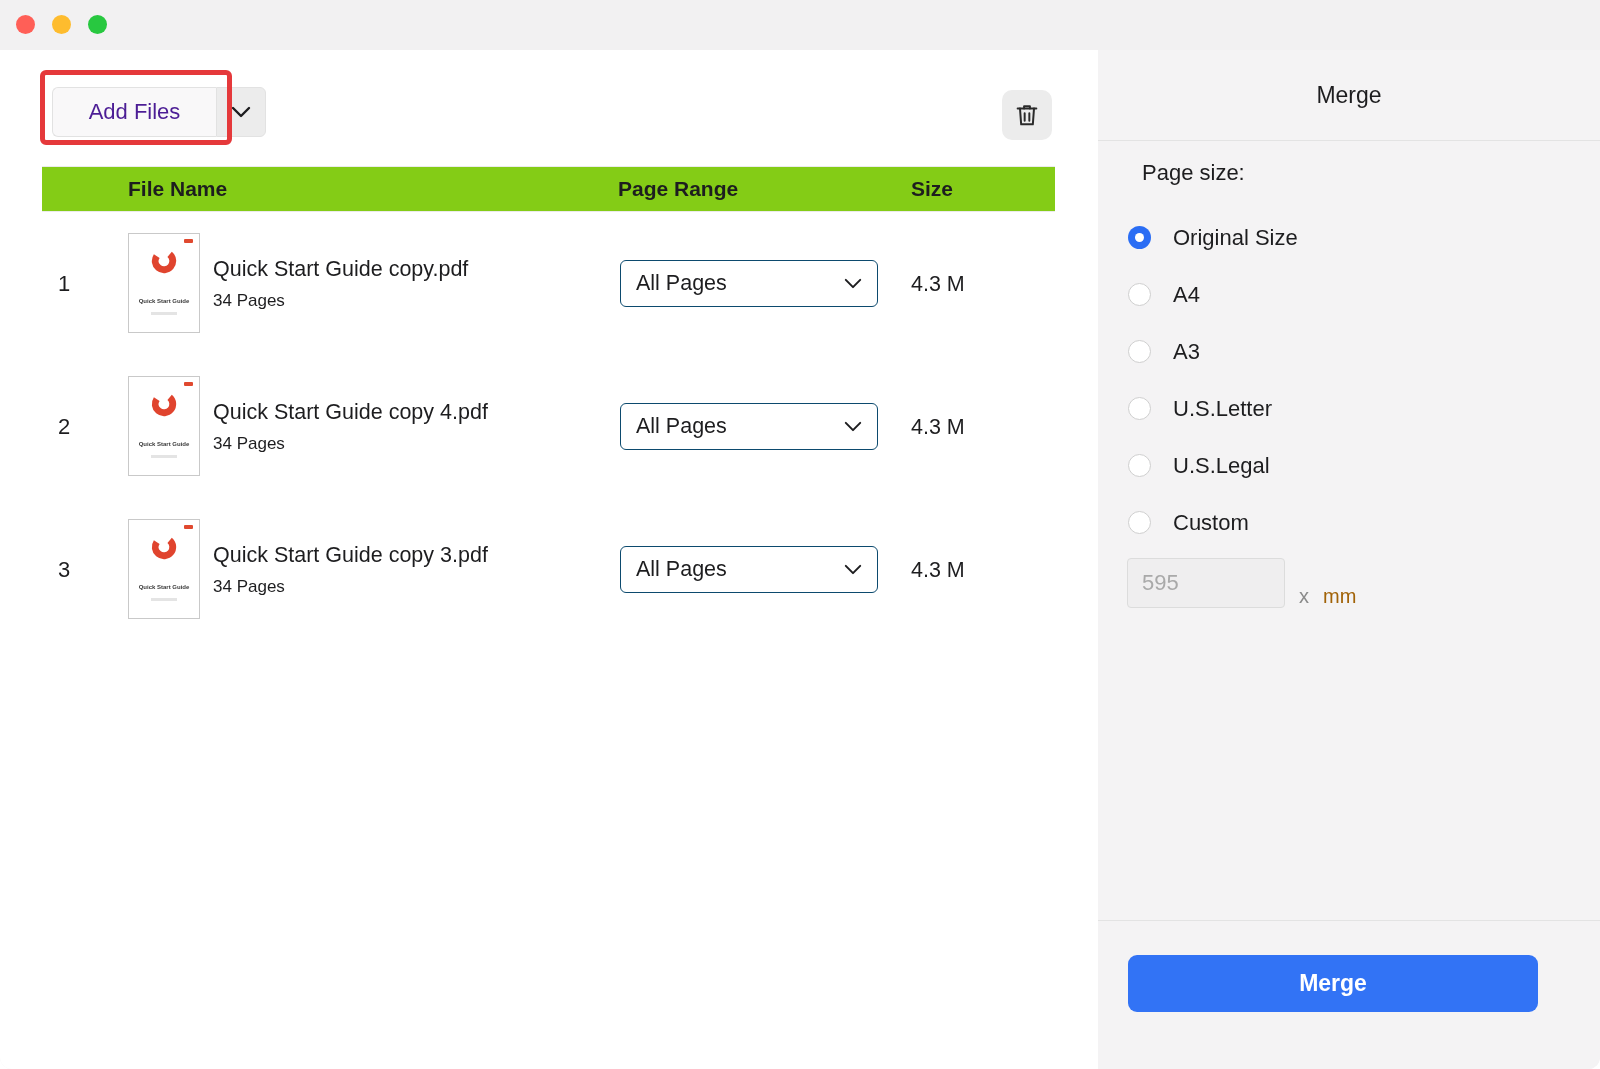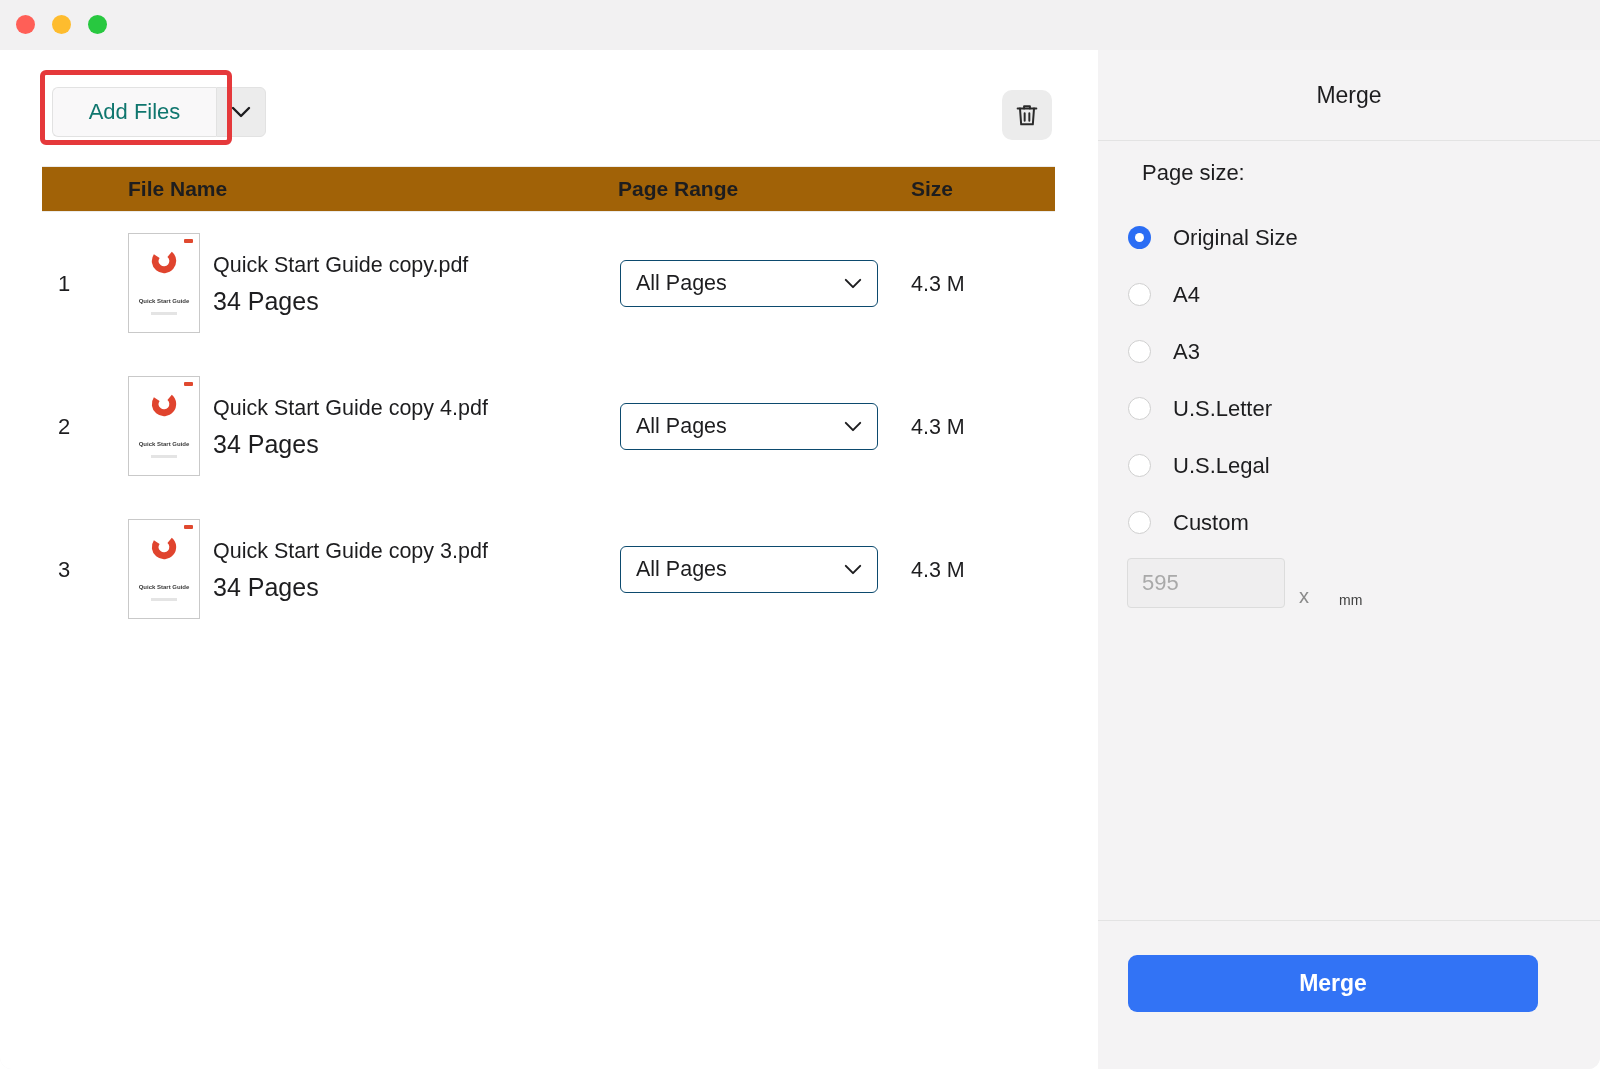--- a/index.html
+++ b/index.html
@@ -12,64 +12,64 @@
   .tl-close { left:16px; background:#ff5f57; }
   .tl-min   { left:52px; background:#febc2e; }
   .tl-zoom  { left:88px; background:#28c840; }
 
   
   .main { position:absolute; left:0; top:50px; width:1098px; height:1019px; background:#ffffff; }
 
   
   .annotation { position:absolute; left:40px; top:20px; width:192px; height:75px; border:5px solid #e5393b; border-radius:6px; pointer-events:none; z-index:3; }
   .split-btn { position:absolute; left:52px; top:37px; height:50px; display:flex; z-index:2; }
-  .add-files-btn { width:164px; height:50px; background:#f9f8f9; border:1px solid #e2e2e2; border-right:none; border-radius:6px 0 0 6px; color:#0f766e; font-size:22px; font-family:inherit; cursor:pointer; }
+  .add-files-btn { width:164px; height:50px; background:#f9f8f9; border:1px solid #e2e2e2; border-right:none; border-radius:6px 0 0 6px; color:#4c1d95; font-size:22px; font-family:inherit; cursor:pointer; }
   .add-files-chev { width:50px; height:50px; background:#ececec; border:1px solid #e2e2e2; border-radius:0 6px 6px 0; display:flex; align-items:center; justify-content:center; cursor:pointer; }
   .trash-btn { position:absolute; left:1002px; top:40px; width:50px; height:50px; background:#ececec; border:none; border-radius:10px; display:flex; align-items:center; justify-content:center; cursor:pointer; }
 
   
-  .thead { position:absolute; left:42px; top:116px; width:1013px; height:46px; background:#a16207; border-top:1px solid #ebebeb; border-bottom:1px solid #ebebeb; }
+  .thead { position:absolute; left:42px; top:116px; width:1013px; height:46px; background:#84cc16; border-top:1px solid #ebebeb; border-bottom:1px solid #ebebeb; }
   .thead span { position:absolute; top:50%; transform:translateY(-50%); font-size:21px; font-weight:700; }
   .th-name { left:86px; }
   .th-range { left:576px; }
   .th-size { left:869px; }
 
   
   .rows { position:absolute; left:0; top:162px; width:1098px; }
   .row { position:relative; height:143px; }
   .row-index { position:absolute; left:52px; top:50%; transform:translateY(-50%); width:24px; text-align:center; font-size:22px; }
   .thumb { position:absolute; left:128px; top:21px; width:72px; height:100px; background:#ffffff; border:1px solid #c9c9c9; }
   .thumb-corner { position:absolute; top:5px; right:6px; width:9px; height:4px; background:#e0492f; border-radius:1px; }
   .thumb-swirl { position:absolute; left:50%; top:12px; transform:translateX(-50%); }
   .thumb-caption { position:absolute; left:0; top:64px; width:100%; text-align:center; font-size:6px; font-weight:700; color:#3a3a3a; }
   .thumb-line { position:absolute; left:50%; top:78px; transform:translateX(-50%); width:26px; height:3px; background:#e4e4e4; }
   .name-block { position:absolute; left:213px; top:50%; transform:translateY(-50%); }
   .file-name { font-size:21.5px; }
-  .file-pages { font-size:25px; margin-top:9px; }
+  .file-pages { font-size:17px; margin-top:9px; }
   .range-select { position:absolute; left:620px; top:48px; width:258px; height:47px; background:#fff; border:1px solid #0c4a6e; border-radius:6px; display:flex; align-items:center; cursor:pointer; }
   .range-select .val { font-size:21.5px; padding-left:15px; }
   .range-select svg { position:absolute; right:15px; }
   .row-size { position:absolute; left:911px; top:50%; transform:translateY(-50%); font-size:21.5px; }
 
   
   .sidebar { position:absolute; left:1098px; top:50px; width:502px; height:1019px; background:#f4f3f4; }
   .sb-header { position:absolute; left:0; top:0; width:100%; height:91px; border-bottom:1px solid #e3e3e3; display:flex; align-items:center; justify-content:center; font-size:23px; font-weight:500; }
   .page-size-label { position:absolute; left:44px; top:110px; font-size:22px; }
   .radio-list { position:absolute; left:30px; top:159px; width:440px; }
   .radio-option { display:flex; align-items:center; height:57px; cursor:pointer; }
   .radio { width:23px; height:23px; border-radius:50%; background:#fff; border:1.5px solid #cfcfcf; flex:0 0 auto; position:relative; }
   .radio.checked { background:#2a6df4; border:none; }
   .radio.checked::after { content:""; position:absolute; left:7px; top:7px; width:9px; height:9px; background:#fff; border-radius:50%; }
   .radio-label { margin-left:22px; font-size:22px; }
   .custom-row { position:absolute; left:29px; top:508px; display:flex; align-items:flex-end; }
   .dim-input { width:158px; height:50px; background:#efeeef; border:1px solid #dcdcdc; border-radius:4px; font-size:22px; font-family:inherit; color:#8d8d8d; padding-left:14px; outline:none; }
   .dim-input::placeholder { color:#a9a9a9; }
   .dim-input.h { width:152px; }
   .dim-sep { margin:0 14px; font-size:20px; color:#8a8a8a; }
-  .dim-unit { margin-left:16px; font-size:14px; color:#404040; }
+  .dim-unit { font-size:20px; color:#a16207; }
   .sb-bottom-divider { position:absolute; left:0; top:870px; width:100%; height:1px; background:#e3e3e3; }
   .merge-btn { position:absolute; left:30px; top:905px; width:410px; height:57px; background:#3273f5; border:none; border-radius:9px; color:#fff; font-size:23px; font-weight:700; font-family:inherit; cursor:pointer; }
 </style>
 </head>
 <body>
 
 <div class="window">
 
   <div class="titlebar">
     <span class="traffic tl-close"></span>

